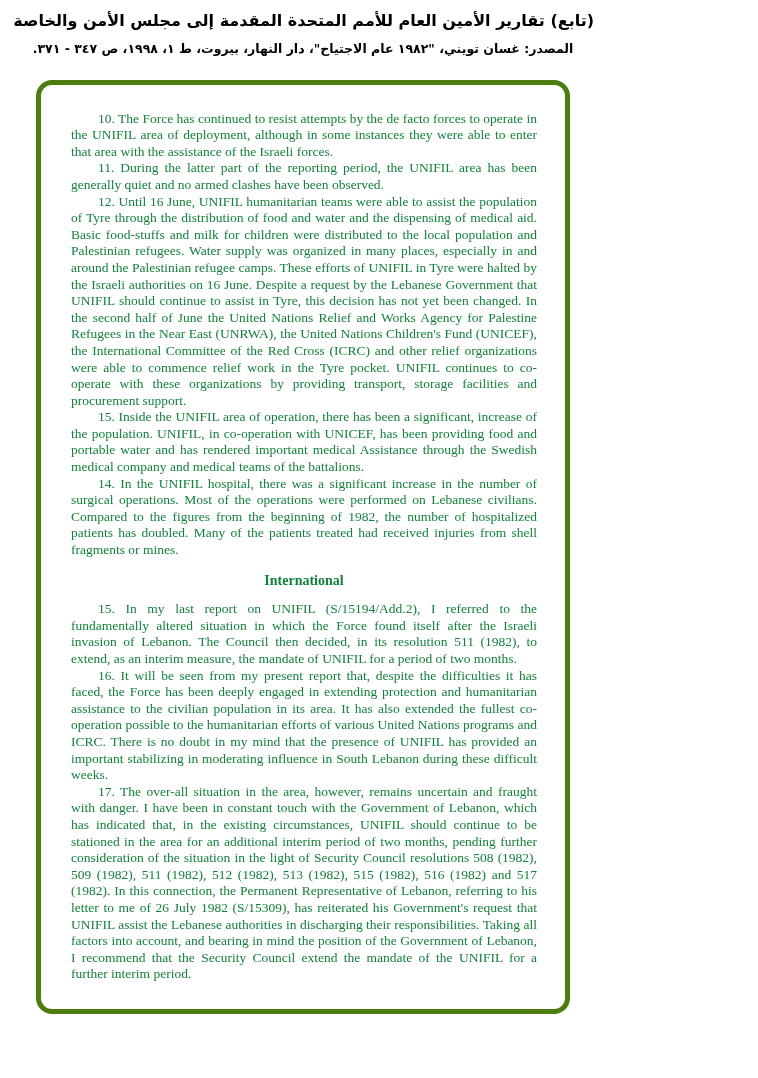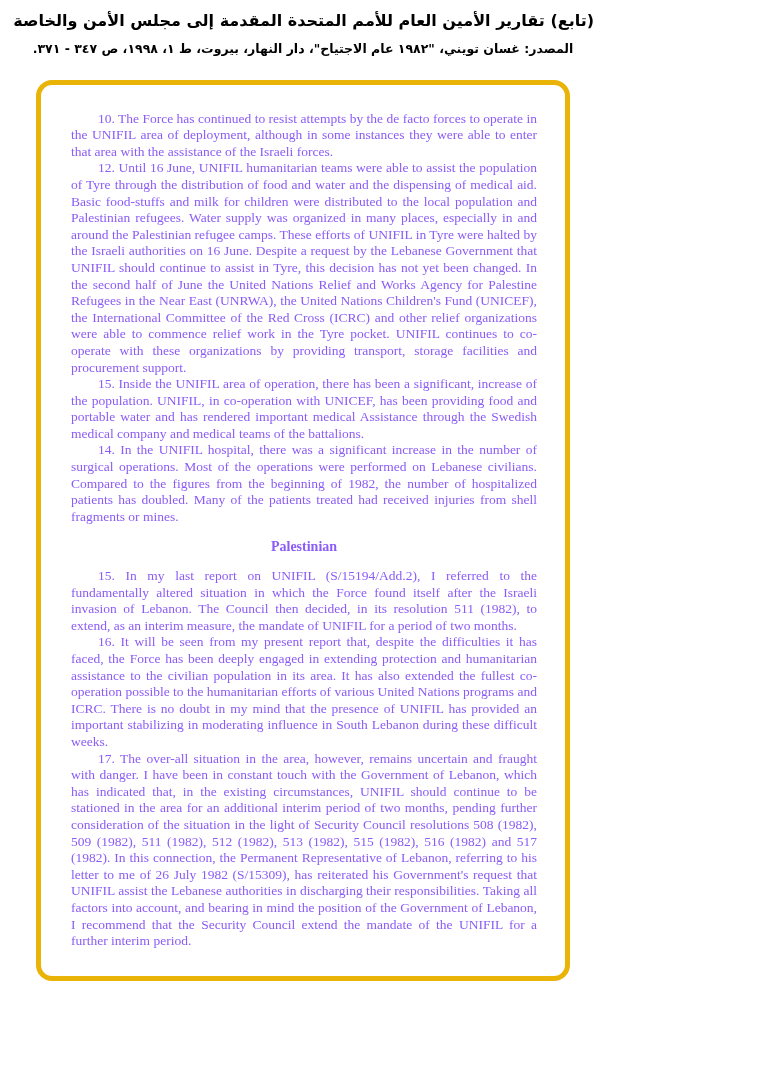--- a/index.html
+++ b/index.html
@@ -31,25 +31,25 @@
     overflow: hidden;
   }
   .arabic-source {
     font-size: 12.5px;
     margin-top: 9px;
     white-space: nowrap;
     overflow: hidden;
   }
   .green-frame {
     margin: 24px 36px 18px 36px;
-    border: 5px solid #eab308;
+    border: 5px solid #4d7c0f;
     border-radius: 16px;
     box-sizing: border-box;
     padding: 26px 28px 26px 30px;
-    color: #8b5cf6;
+    color: #15803d;
     font-size: 13.5px;
     line-height: 16.6px;
     text-align: justify;
   }
   .para {
     margin: 0;
     text-indent: 27px;
   }
   .obs-heading {
     margin: 14px 0 12px 0;
@@ -66,28 +66,29 @@
 
   <div class="arabic-header">
     <div class="arabic-title">(تابع) تقارير الأمين العام للأمم المتحدة المقدمة إلى مجلس الأمن والخاصة بلبنان واليونيفل.</div>
     <div class="arabic-source">المصدر: غسان تويني، "١٩٨٢ عام الاجتياح"، دار النهار، بيروت، ط ١، ١٩٩٨، ص ٣٤٧ - ٣٧١.</div>
   </div>
 
   <div class="green-frame">
 
     <p class="para">10. The Force has continued to resist attempts by the de facto forces to operate in the UNIFIL area of deployment, although in some instances they were able to enter that area with the assistance of the Israeli forces.</p>
 
+    <p class="para">11. During the latter part of the reporting period, the UNIFIL area has been generally quiet and no armed clashes have been observed.</p>
 
     <p class="para">12. Until 16 June, UNIFIL humanitarian teams were able to assist the population of Tyre through the distribution of food and water and the dispensing of medical aid. Basic food-stuffs and milk for children were distributed to the local population and Palestinian refugees. Water supply was organized in many places, especially in and around the Palestinian refugee camps. These efforts of UNIFIL in Tyre were halted by the Israeli authorities on 16 June. Despite a request by the Lebanese Government that UNIFIL should continue to assist in Tyre, this decision has not yet been changed. In the second half of June the United Nations Relief and Works Agency for Palestine Refugees in the Near East (UNRWA), the United Nations Children's Fund (UNICEF), the International Committee of the Red Cross (ICRC) and other relief organizations were able to commence relief work in the Tyre pocket. UNIFIL continues to co-operate with these organizations by providing transport, storage facilities and procurement support.</p>
 
     <p class="para">15. Inside the UNIFIL area of operation, there has been a significant, increase of the population. UNIFIL, in co-operation with UNICEF, has been providing food and portable water and has rendered important medical Assistance through the Swedish medical company and medical teams of the battalions.</p>
 
     <p class="para">14. In the UNIFIL hospital, there was a significant increase in the number of surgical operations. Most of the operations were performed on Lebanese civilians. Compared to the figures from the beginning of 1982, the number of hospitalized patients has doubled. Many of the patients treated had received injuries from shell fragments or mines.</p>
 
-    <p class="para obs-heading">Palestinian</p>
+    <p class="para obs-heading">International</p>
 
     <p class="para">15. In my last report on UNIFIL (S/15194/Add.2), I referred to the fundamentally altered situation in which the Force found itself after the Israeli invasion of Lebanon. The Council then decided, in its resolution 511 (1982), to extend, as an interim measure, the mandate of UNIFIL for a period of two months.</p>
 
     <p class="para">16. It will be seen from my present report that, despite the difficulties it has faced, the Force has been deeply engaged in extending protection and humanitarian assistance to the civilian population in its area. It has also extended the fullest co-operation possible to the humanitarian efforts of various United Nations programs and ICRC. There is no doubt in my mind that the presence of UNIFIL has provided an important stabilizing in moderating influence in South Lebanon during these difficult weeks.</p>
 
     <p class="para">17. The over-all situation in the area, however, remains uncertain and fraught with danger. I have been in constant touch with the Government of Lebanon, which has indicated that, in the existing circumstances, UNIFIL should continue to be stationed in the area for an additional interim period of two months, pending further consideration of the situation in the light of Security Council resolutions 508 (1982), 509 (1982), 511 (1982), 512 (1982), 513 (1982), 515 (1982), 516 (1982) and 517 (1982). In this connection, the Permanent Representative of Lebanon, referring to his letter to me of 26 July 1982 (S/15309), has reiterated his Government's request that UNIFIL assist the Lebanese authorities in discharging their responsibilities. Taking all factors into account, and bearing in mind the position of the Government of Lebanon, I recommend that the Security Council extend the mandate of the UNIFIL for a further interim period.</p>
 
   </div>
 
 </div>

